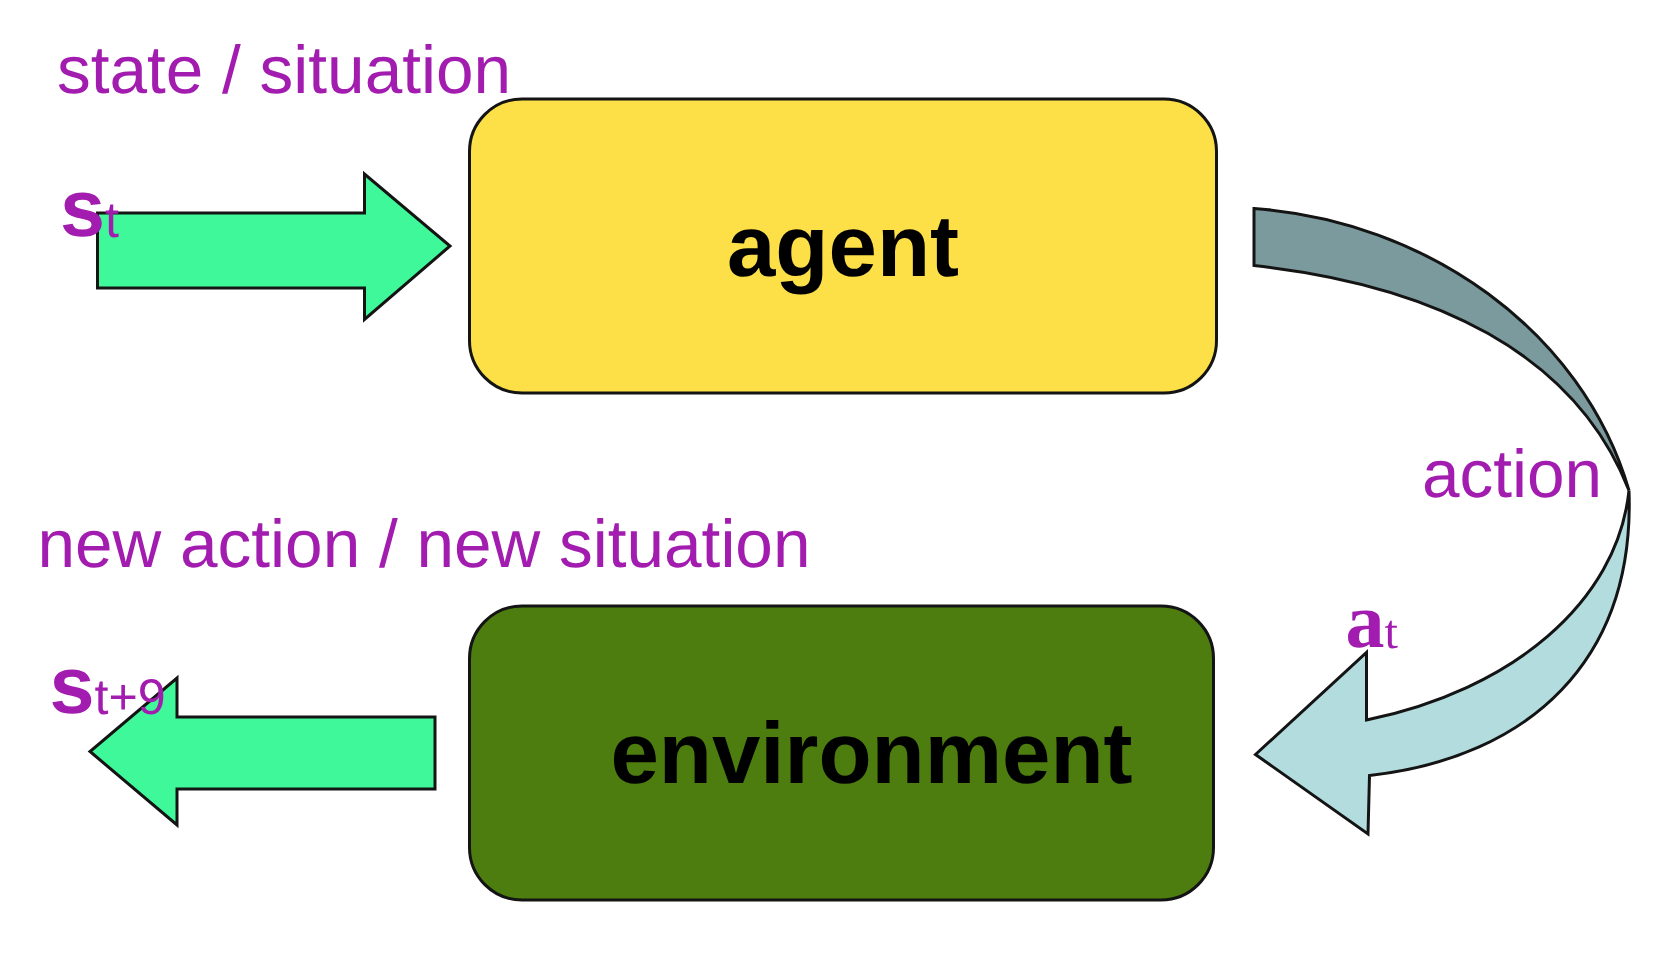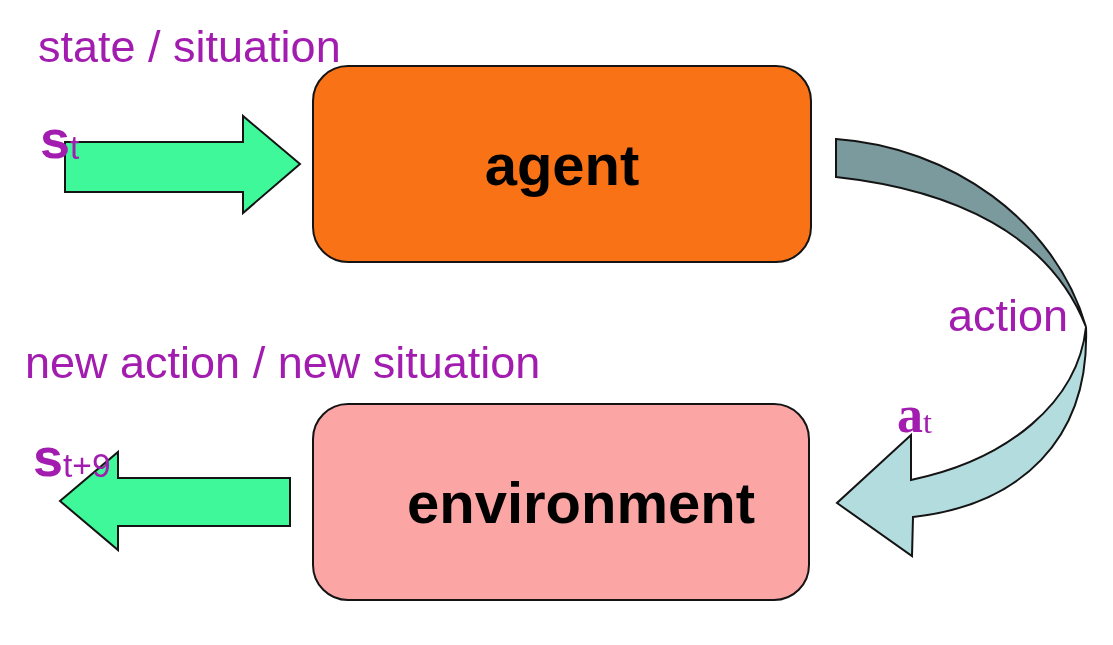--- a/index.html
+++ b/index.html
@@ -76,25 +76,25 @@
 
     <polygon points="65,142 243,142 243,116 300,164 243,213 243,192 65,192" fill="#3FF899"></polygon>
 
     <polygon points="290,478 118,478 118,452 60,501 118,550 118,526 290,526" fill="#3FF899"></polygon>
 
     <path d="M 836 139 C 950 147, 1055 220, 1086 327 C 1050 235, 955 190, 836 177 Z" fill="#7B9A9E"></path>
 
     <path d="M 1086 327 C 1078 402, 1008 460, 911 480 L 911 435 L 837 503 L 912 556 L 913 517 C 1020 505, 1090 440, 1086 327 Z" fill="#B3DCDF"></path>
   </svg>
 
-  <div class="node node-agent" style="background: #f97316;">
+  <div class="node node-agent" style="background: #fde047;">
     <span>agent</span>
   </div>
 
-  <div class="node node-environment" style="background: #fca5a5; padding-left: 40px;">
+  <div class="node node-environment" style="background: #4d7c0f; padding-left: 40px;">
     <span>environment</span>
   </div>
 
   <div class="lbl lbl-title pos-state-title">state / situation</div>
   <div class="lbl lbl-sym pos-state-sym">
     <span>s</span><span class="sub">t</span>
   </div>
 
   <div class="lbl lbl-title pos-action-title">action</div>
   <div class="lbl lbl-sym pos-action-sym">

